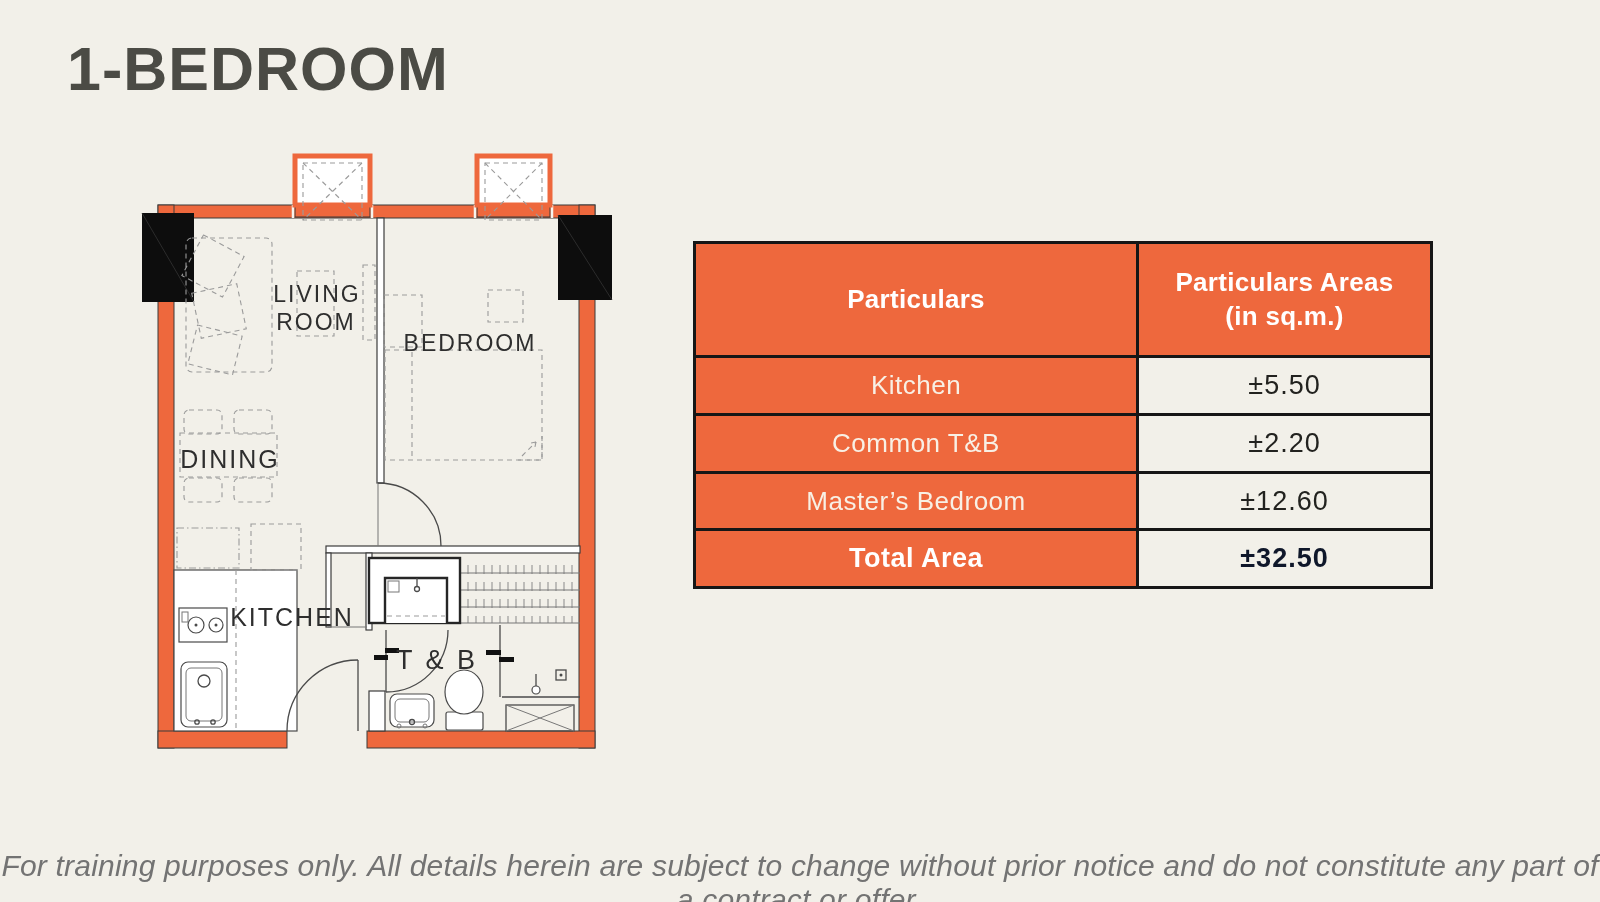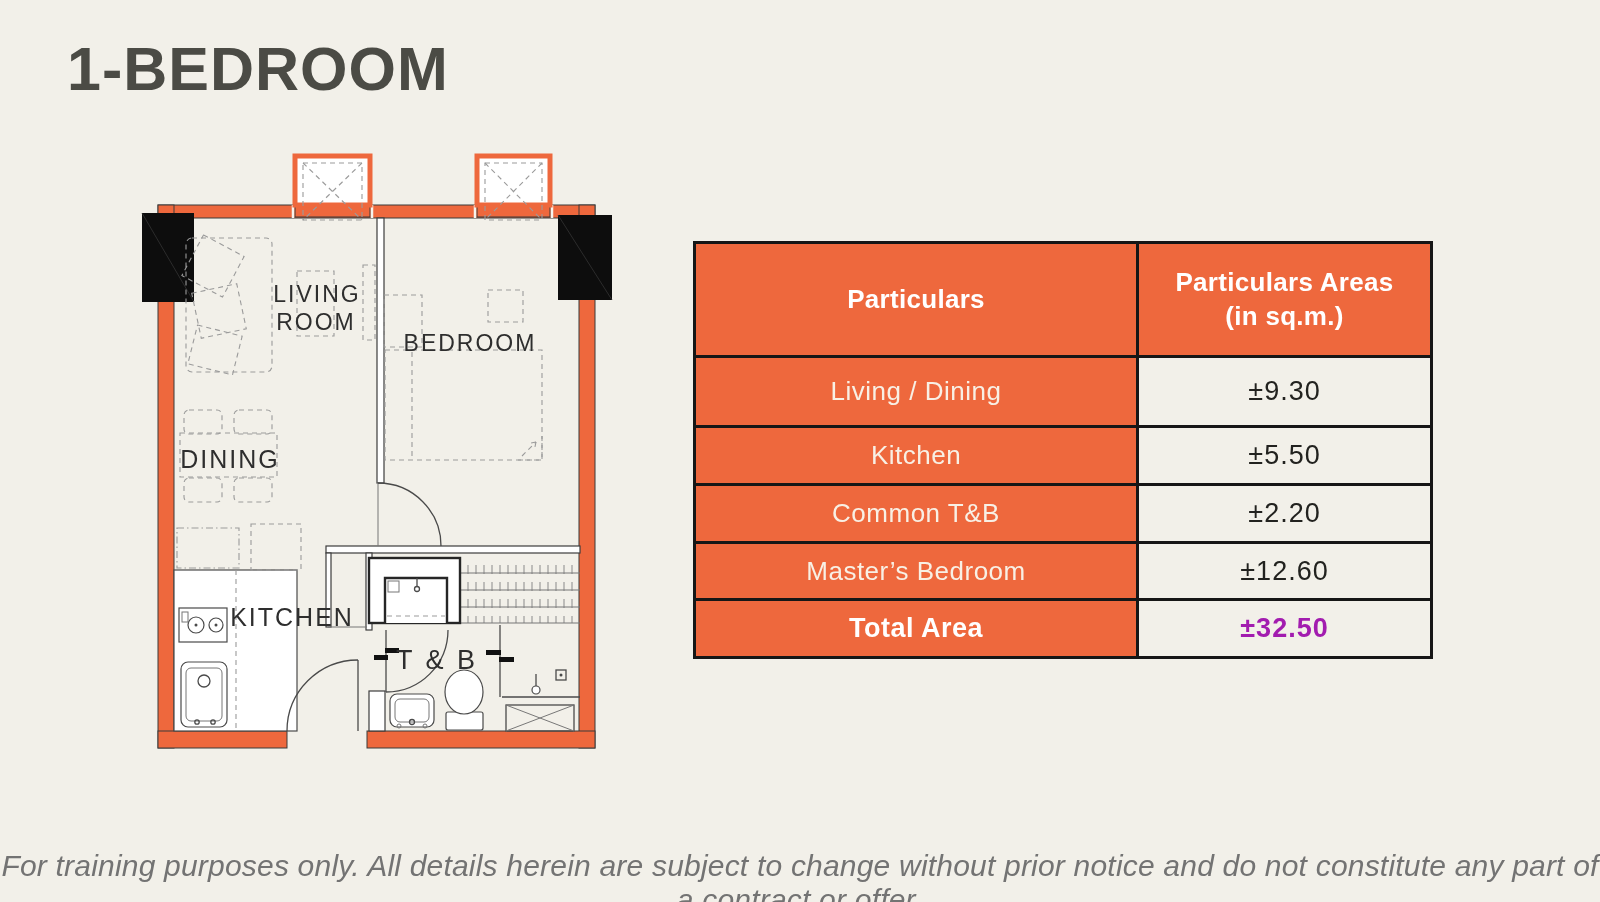--- a/index.html
+++ b/index.html
@@ -47,21 +47,21 @@
   .c-value{width:294px;}
   tr.hdr{height:114px;}
   tr.r1{height:70px;} tr.r2{height:58px;} tr.r3{height:58px;}
   tr.r4{height:57px;} tr.r5{height:58px;margin-left:32px;}
   .cell-orange{background:var(--accent-orange,#EE683D);}
   .cell-cream{background:var(--page-bg,#F2F0E9);}
   .hdr-text{color:#ffffff;font-weight:700;font-size:26px;line-height:1.3;letter-spacing:.3px;}
   .row-label{color:#F8F0E5;font-size:26px;font-weight:400;letter-spacing:.5px;}
   .row-value{color:#22221F;font-size:27px;letter-spacing:1px;}
   .total-label{color:#ffffff;font-size:27px;font-weight:700;letter-spacing:.5px;}
-  .total-value{color:#a21caf;font-size:27px;font-weight:700;letter-spacing:1px;}
+  .total-value{color:#0f172a;font-size:27px;font-weight:700;letter-spacing:1px;}
 
   .footer{
     position:absolute;left:0;right:0;top:849px;text-align:center;
     font-style:italic;font-size:30px;color:#737373;letter-spacing:.2px;
   }
 </style>
 </head>
 <body>
 
 <div class="page">
@@ -248,24 +248,20 @@
     <thead>
       <tr class="hdr">
         <th class="cell-orange hdr-text">Particulars</th>
         <th class="cell-orange hdr-text">
           <div>Particulars Areas</div>
           <div>(in sq.m.)</div>
         </th>
       </tr>
     </thead>
     <tbody>
-      <tr class="r1">
-        <td class="cell-orange row-label">Living / Dining</td>
-        <td class="cell-cream row-value">±9.30</td>
-      </tr>
       <tr class="r2">
         <td class="cell-orange row-label">Kitchen</td>
         <td class="cell-cream row-value">±5.50</td>
       </tr>
       <tr class="r3">
         <td class="cell-orange row-label">Common T&amp;B</td>
         <td class="cell-cream row-value">±2.20</td>
       </tr>
       <tr class="r4">
         <td class="cell-orange row-label">Master’s Bedroom</td>

